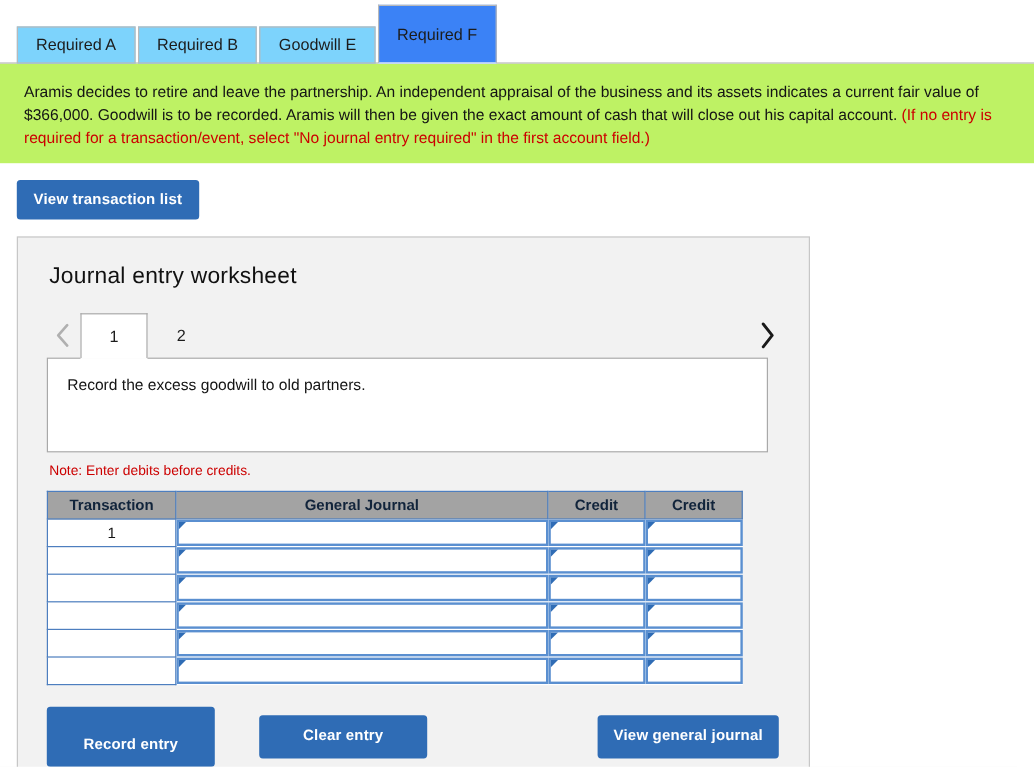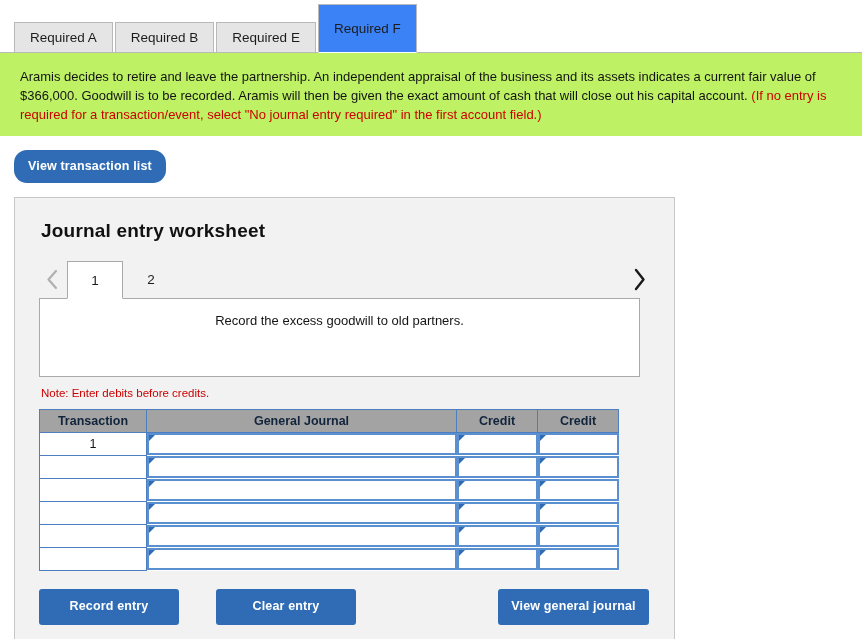--- a/index.html
+++ b/index.html
@@ -37,21 +37,21 @@
   .tab {
     position: relative;
     z-index: 2;
     box-sizing: border-box;
     height: 31px;
     min-width: 94px;
     padding: 0 15px;
     display: flex;
     align-items: center;
     justify-content: center;
-    background: #e5e5e5;
+    background: #7dd3fc;
     border: 1px solid #b9b9b9;
     border-bottom: 1px solid #b9b9b9;
     margin-right: 2px;
     font-size: 13.5px;
     color: #1c1c1c;
     white-space: nowrap;
     cursor: pointer;
   }
   .tab.active {
     background: #3b82f6;
@@ -85,35 +85,34 @@
     font-family: "Liberation Sans", sans-serif;
     font-weight: bold;
     font-size: 12.5px;
     letter-spacing: 0.15px;
     cursor: pointer;
     text-align: center;
     line-height: 1;
   }
   .btn-vtl {
     padding: 10px 14px 11px 14px;
-    border-radius: 13px;
   }
 
   
   .worksheet {
     margin: 14px 0 0 14px;
     width: 661px;
     box-sizing: border-box;
     background: #f2f2f2;
     border: 1px solid #c7c7c7;
     padding: 16px 22px 22px 24px;
   }
   .ws-title {
     font-size: 19px;
-    font-weight: bold;
+    font-weight: normal;
     color: #111111;
     margin: 6px 0 18px 2px;
     letter-spacing: 0.2px;
   }
 
   
   .pager {
     display: flex;
     align-items: flex-end;
     height: 38px;
@@ -163,21 +162,20 @@
     box-sizing: border-box;
     width: 601px;
     height: 79px;
     background: #ffffff;
     border: 1px solid #a9a9a9;
     padding: 14px 16px;
     font-size: 13px;
     color: #141414;
     position: relative;
     z-index: 1;
-    text-align: center;
   }
   .note-line {
     color: #cc0000;
     font-size: 11.5px;
     margin: 10px 0 10px 2px;
   }
 
   
   .jtable {
     border-collapse: collapse;
@@ -232,36 +230,36 @@
   }
   td.inputcell { padding: 0; border: none; }
 
   
   .btnrow {
     display: flex;
     align-items: center;
     margin-top: 18px;
     width: 610px;
   }
-  .btn-record { width: 140px; padding: 11px 0 12px 0; }
+  .btn-record { width: 140px; padding: 25px 0 12px 0; }
   .btn-clear  { width: 140px; padding: 11px 0 12px 0; margin-left: 37px; }
   .btn-vgj    { width: 151px; padding: 11px 0 12px 0; margin-left: auto; }
 </style>
 </head>
 <body>
 
 <div class="tabbar" id="tabbar">
     <div class="tab">
       <span>Required A</span>
     </div>
     <div class="tab">
       <span>Required B</span>
     </div>
     <div class="tab">
-      <span>Required E</span>
+      <span>Goodwill E</span>
     </div>
     <div class="tab active">
       <span>Required F</span>
     </div>
   </div>
 
 <div class="instructions">
   <span>Aramis decides to retire and leave the partnership. An independent appraisal of the business and its assets indicates a current fair value of $366,000. Goodwill is to be recorded. Aramis will then be given the exact amount of cash that will close out his capital account. </span><span class="note-red">(If no entry is required for a transaction/event, select "No journal entry required" in the first account field.)</span>
 </div>
 

